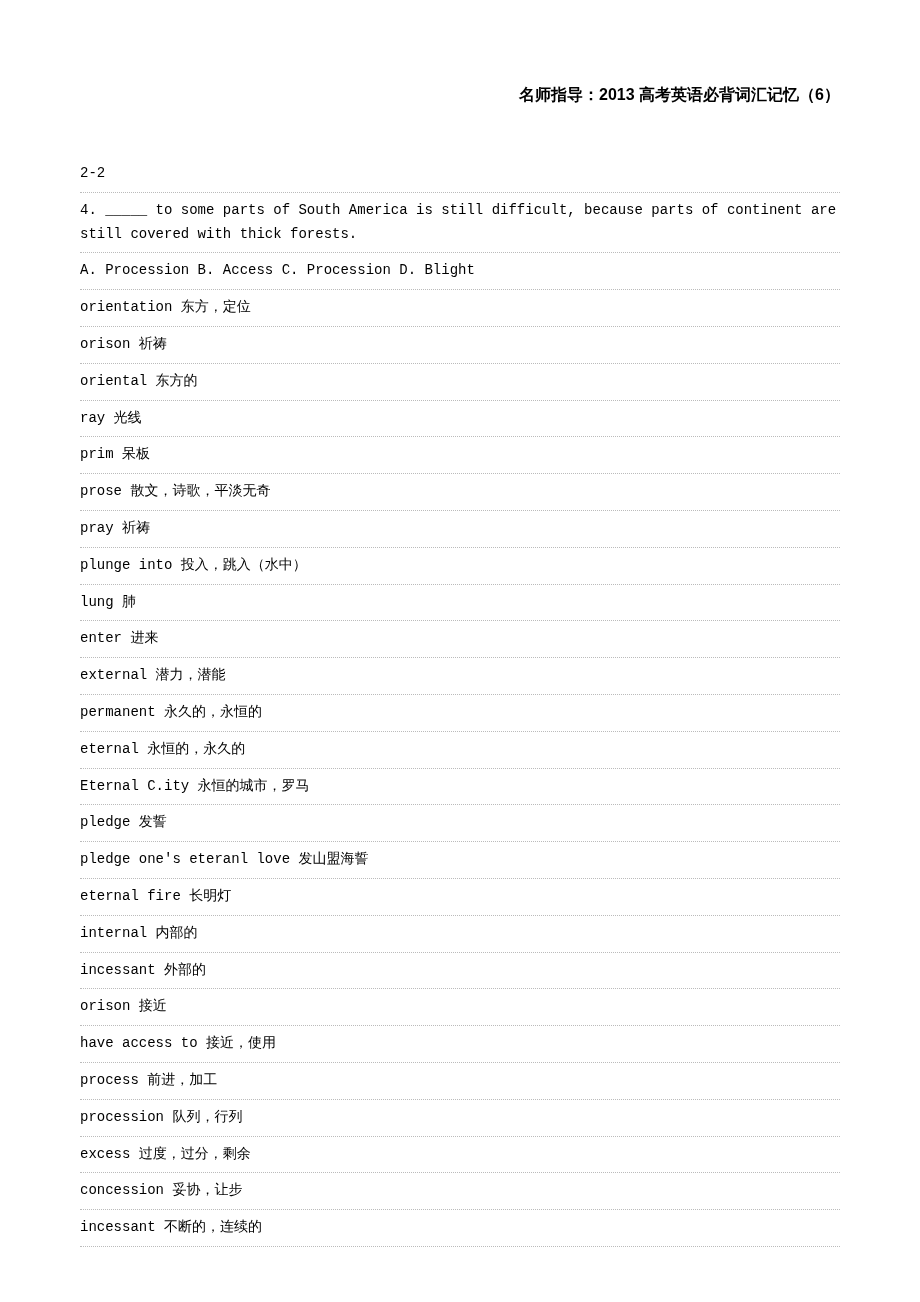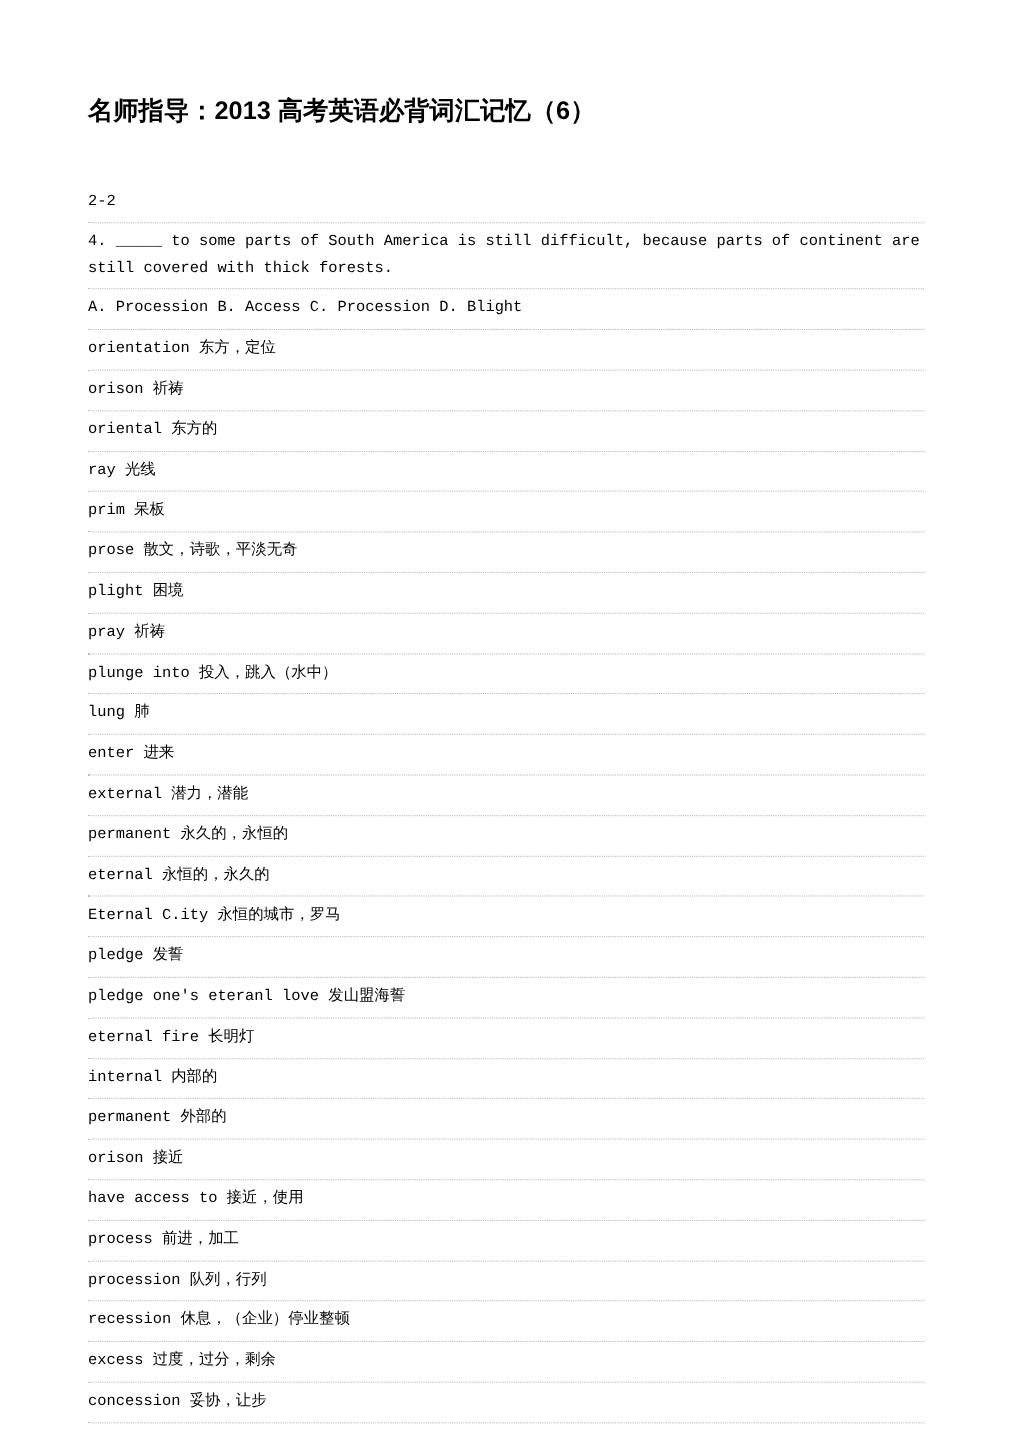--- a/index.html
+++ b/index.html
@@ -4,22 +4,22 @@
 <style>
   * { margin: 0; padding: 0; box-sizing: border-box; }
   body {
     width: 920px;
     height: 1302px;
     background: #fff;
     font-family: "SimSun", "宋体", serif;
     padding: 85px 80px 0 80px;
   }
   .title {
-    text-align: left;
-    font-size: 23px;
+    text-align: right;
+    font-size: 16px;
     font-weight: bold;
     font-family: "SimHei", "黑体", sans-serif;
     margin-bottom: 50px;
   }
   .content {
     font-size: 14px;
     color: #000;
   }
   .line {
     border-bottom: 1px dotted #bbb;
@@ -44,35 +44,33 @@
   <div class="line">2-2</div>
   <div class="line wrap">4.   _____ to some parts of South America is still difficult, because parts of continent are</div>
   <div class="line wrap2">still covered with thick forests.</div>
   <div class="line">A. Procession    B. Access    C. Procession    D. Blight</div>
   <div class="line">orientation   东方，定位</div>
   <div class="line">orison   祈祷</div>
   <div class="line">oriental   东方的</div>
   <div class="line">ray   光线</div>
   <div class="line">prim   呆板</div>
   <div class="line">prose   散文，诗歌，平淡无奇</div>
-  <div class="line">plight   困境</div>
   <div class="line">pray   祈祷</div>
   <div class="line">plunge into   投入，跳入（水中）</div>
   <div class="line">lung   肺</div>
   <div class="line">enter   进来</div>
   <div class="line">external   潜力，潜能</div>
   <div class="line">permanent   永久的，永恒的</div>
   <div class="line">eternal   永恒的，永久的</div>
   <div class="line">Eternal C.ity   永恒的城市，罗马</div>
   <div class="line">pledge   发誓</div>
   <div class="line">pledge one's eteranl love   发山盟海誓</div>
   <div class="line">eternal fire   长明灯</div>
   <div class="line">internal   内部的</div>
-  <div class="line">permanent   外部的</div>
+  <div class="line">incessant   外部的</div>
   <div class="line">orison   接近</div>
   <div class="line">have access to   接近，使用</div>
   <div class="line">process   前进，加工</div>
   <div class="line">procession   队列，行列</div>
-  <div class="line">recession   休息，（企业）停业整顿</div>
   <div class="line">excess   过度，过分，剩余</div>
   <div class="line">concession   妥协，让步</div>
   <div class="line">incessant   不断的，连续的</div>
 </div>
 
 </body></html>

